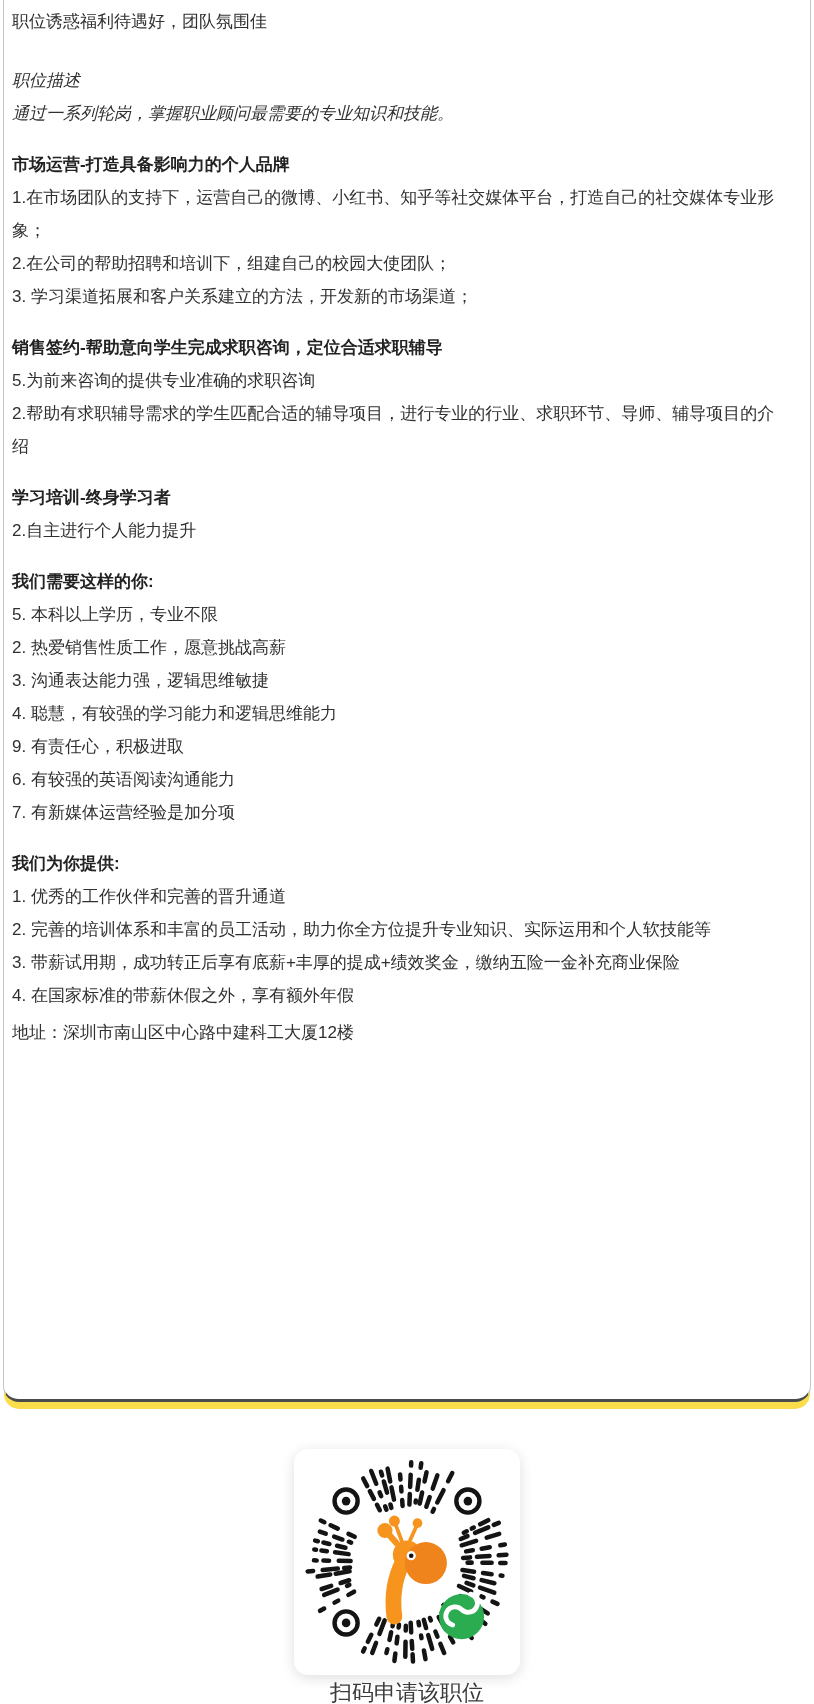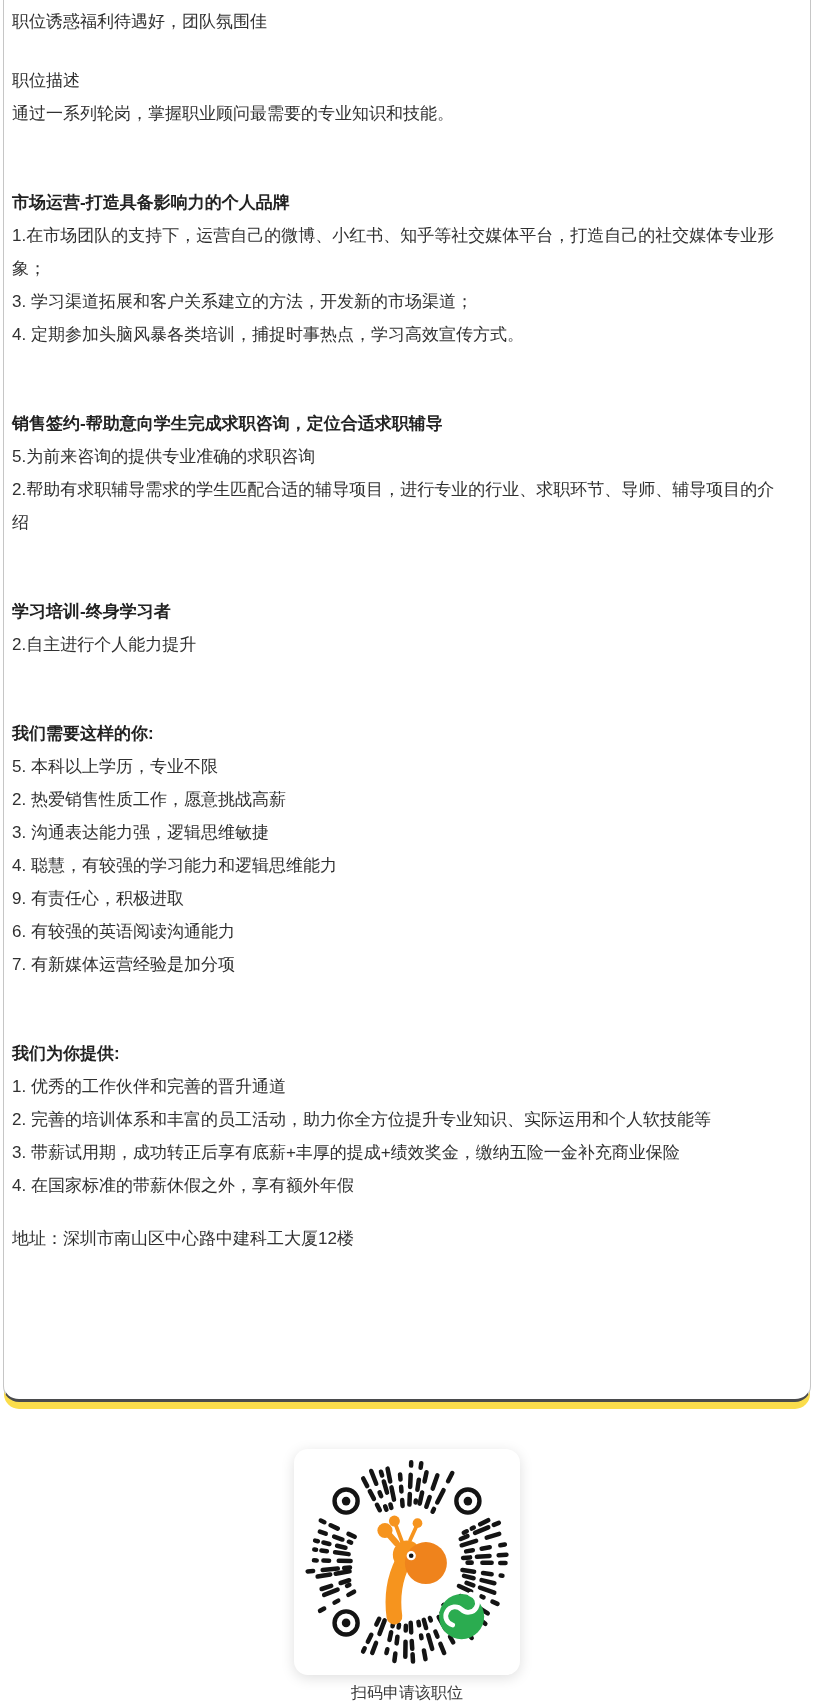--- a/index.html
+++ b/index.html
@@ -25,57 +25,57 @@
     border:1px solid var(--border-light);
     border-bottom:3px solid var(--border-dark);
     border-radius:16px;
     box-shadow:0 8px 0 -1px var(--accent-yellow);
     background:#ffffff;
     padding:20px 26px 14px 8px;
     font-size:17px;
     line-height:33px;
     overflow:hidden;
   }
-  .desc-block{margin-top:26px;}
-  .job-section{margin-top:56px;}
+  .desc-block{margin-top:26px;font-style:italic;}
+  .job-section{margin-top:18px;}
   .job-section h3{
     font-size:17px;line-height:33px;font-weight:700;color:#222;
   }
   .job-card p{font-weight:400;}
-  .address{margin-top:20px;}
+  .address{margin-top:4px;}
   .qr-area{
     width:226px;margin:47px auto 0 auto;text-align:center;
   }
   .qr-card{
     width:226px;height:226px;background:#ffffff;
     border-radius:14px;
     box-shadow:0 3px 14px rgba(0,0,0,0.13);
     padding:8px;
   }
   .qr-card svg{width:210px;height:210px;display:block;}
   .qr-caption{
-    margin-top:7px;font-size:16px;line-height:22px;color:#3a3a3a;
+    margin-top:7px;font-size:22px;line-height:22px;color:#3a3a3a;
   }
 </style>
 <style>.gf{stroke:var(--giraffe-orange)}.gf-f{fill:var(--giraffe-orange)}.gf-m{fill:var(--giraffe-muzzle)}.wx-g{fill:var(--wechat-green)}</style></head>
 <body>
 
 <div class="job-card">
   <p>职位诱惑福利待遇好，团队氛围佳</p>
 
   <div class="desc-block">
     <p>职位描述</p>
     <p>通过一系列轮岗，掌握职业顾问最需要的专业知识和技能。</p>
   </div>
 
   <div class="job-section">
     <h3>市场运营-打造具备影响力的个人品牌</h3>
     <p>1.在市场团队的支持下，运营自己的微博、小红书、知乎等社交媒体平台，打造自己的社交媒体专业形象；</p>
+    <p>2.在公司的帮助招聘和培训下，组建自己的校园大使团队；</p>
     <p>3. 学习渠道拓展和客户关系建立的方法，开发新的市场渠道；</p>
-    <p>4. 定期参加头脑风暴各类培训，捕捉时事热点，学习高效宣传方式。</p>
   </div>
 
   <div class="job-section">
     <h3>销售签约-帮助意向学生完成求职咨询，定位合适求职辅导</h3>
     <p>5.为前来咨询的提供专业准确的求职咨询</p>
     <p>2.帮助有求职辅导需求的学生匹配合适的辅导项目，进行专业的行业、求职环节、导师、辅导项目的介绍</p>
   </div>
 
 
   <div class="job-section">

